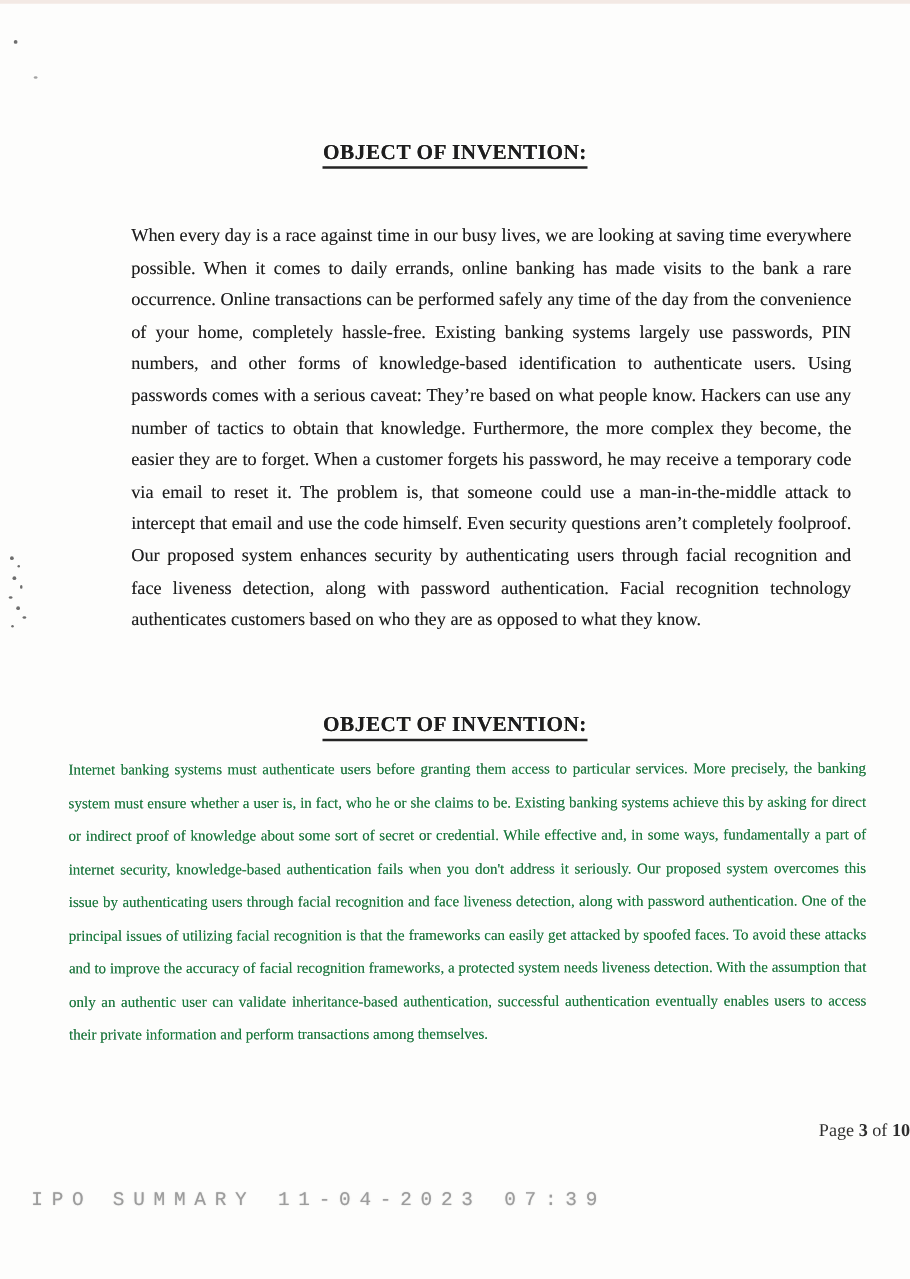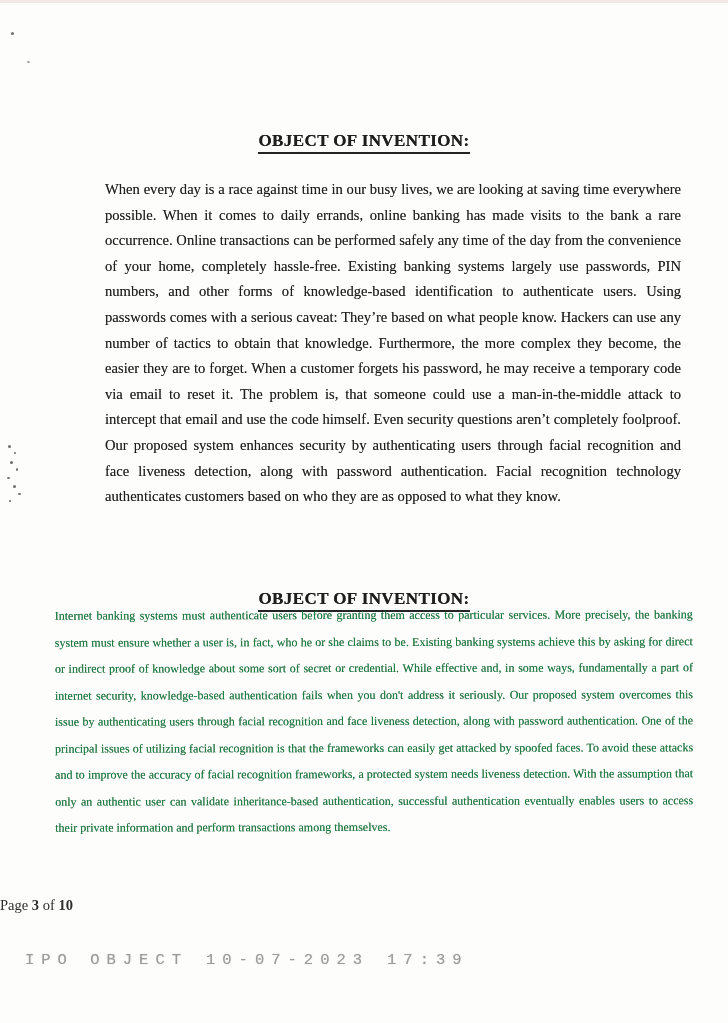--- a/index.html
+++ b/index.html
@@ -29,21 +29,20 @@
     text-align: center;
     font-weight: bold;
     font-size: 17px;
     letter-spacing: 0.4px;
   }
   .section-heading span {
     display: inline-block;
     border-bottom: 2.5px solid #242424;
     padding-bottom: 1px;
     text-shadow: 0 0 0.4px #333;
-    margin-top: 19px;
   }
   .body-paragraph {
     position: absolute;
     text-align: justify;
     text-shadow: 0 0 0.4px rgba(30,30,30,0.55);
   }
   .para-1 {
     top: 177px;
     left: 93px;
     width: 576px;
@@ -57,21 +56,21 @@
     width: 638px;
     font-size: 12px;
     line-height: 26.5px;
     color: #15803d;
     transform: rotate(-0.12deg);
   }
   .page-footer {
     position: absolute;
     top: 897px;
     left: 0; right: 0;
-    text-align: left;
+    text-align: right;
     font-size: 14.5px;
     color: #2e2e2e;
   }
   .page-footer .num { font-weight: bold; }
   .stamp {
     position: absolute;
     top: 951px;
     left: 25px;
     font-family: "Liberation Mono", "DejaVu Sans Mono", monospace;
     font-size: 15.5px;
@@ -117,16 +116,16 @@
   <div class="body-paragraph para-2">Internet banking systems must authenticate users before granting them access to particular services. More precisely, the banking system must ensure whether a user is, in fact, who he or she claims to be. Existing banking systems achieve this by asking for direct or indirect proof of knowledge about some sort of secret or credential. While effective and, in some ways, fundamentally a part of internet security, knowledge-based authentication fails when you don't address it seriously. Our proposed system overcomes this issue by authenticating users through facial recognition and face liveness detection, along with password authentication. One of the principal issues of utilizing facial recognition is that the frameworks can easily get attacked by spoofed faces. To avoid these attacks and to improve the accuracy of facial recognition frameworks, a protected system needs liveness detection. With the assumption that only an authentic user can validate inheritance-based authentication, successful authentication eventually enables users to access their private information and perform transactions among themselves.</div>
 
   <div class="page-footer">
     <span>Page</span>
     <span class="num">3</span>
     <span>of</span>
     <span class="num">10</span>
   </div>
 
   <div class="stamp">
-    <span>IPO OBJECT</span><span class="gap">10-07-2023</span><span class="gap">17:39</span>
+    <span>IPO SUMMARY</span><span class="gap">11-04-2023</span><span class="gap">07:39</span>
   </div>
 
 </div>
 
 </body></html>

